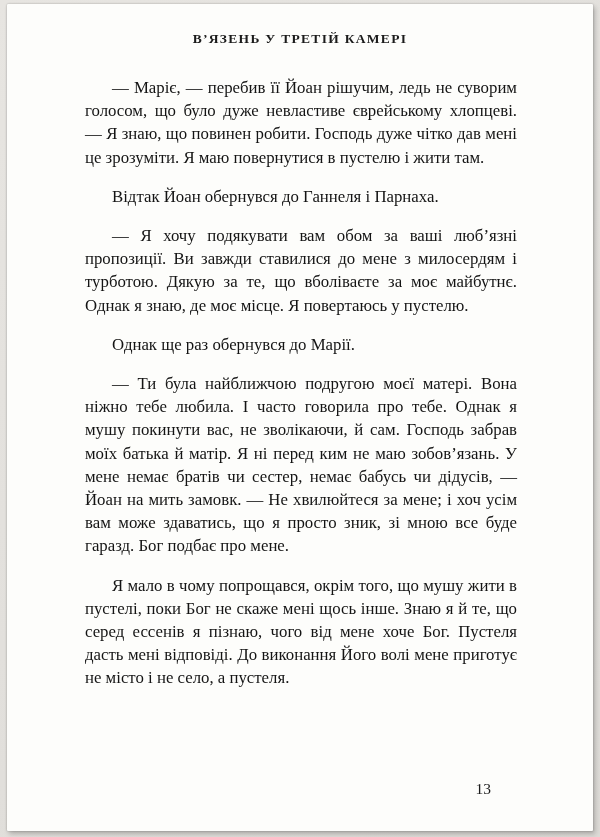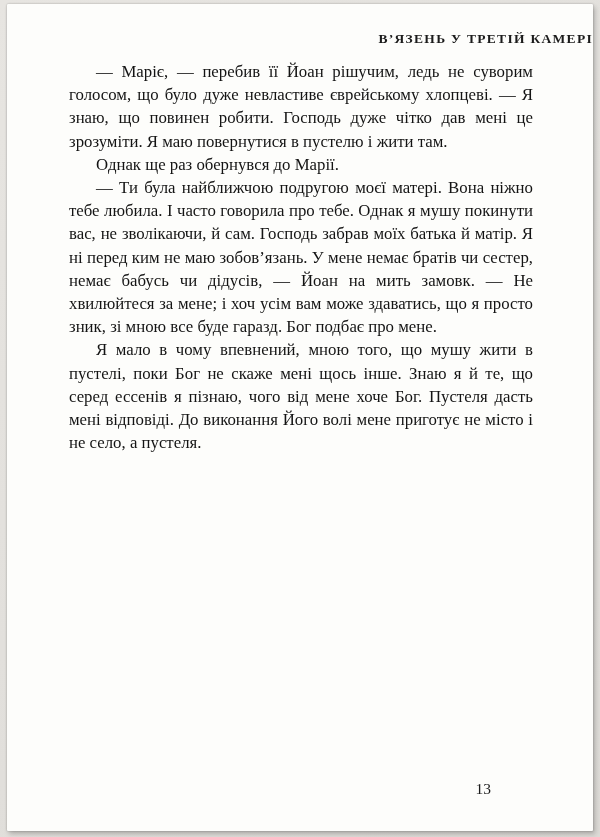--- a/index.html
+++ b/index.html
@@ -28,40 +28,40 @@
     bottom: 6px;
     background: #fdfdfb;
     box-shadow: 0 0 2px rgba(0,0,0,0.30), 2px 3px 5px rgba(0,0,0,0.22);
     border-radius: 1px;
   }
   .running-head {
     position: absolute;
     top: 27px;
     left: 0;
     right: 0;
-    text-align: right;
+    text-align: center;
     font-size: 13.5px;
     font-weight: 600;
     letter-spacing: 1.3px;
     color: #1b1b1b;
   }
   .body-text {
     position: absolute;
     top: 56px;
     left: 62px;
     right: 60px;
     text-align: justify;
     font-size: 16.8px;
     line-height: 23.2px;
     font-weight: 500;
     color: #141414;
     text-justify: inter-word;
   }
   .para {
-    margin: 0;
+    margin: 16px;
     text-indent: 27px;
   }
   .italic {
   }
   .page-number {
     position: absolute;
     bottom: 33px;
     right: 102px;
     font-size: 15.5px;
     font-weight: 500;
@@ -69,19 +69,21 @@
   }
 </style>
 </head>
 <body>
 
 <div class="backdrop">
   <div class="book-page">
     <div class="running-head">В’ЯЗЕНЬ У ТРЕТІЙ КАМЕРІ</div>
     <div class="body-text" id="paragraphs">
         <p class="para"><span>— Маріє, — перебив її Йоан рішучим, ледь не суворим голосом, що було дуже невластиве єврейському хлопцеві. — Я знаю, що повинен робити. Господь дуже чітко дав мені це зрозуміти. Я маю повернутися в пустелю і жити там.</span></p>
+        <p class="para"><span>Відтак Йоан обернувся до Ганнеля і Парнаха.</span></p>
+        <p class="para"><span>— Я хочу подякувати вам обом за ваші люб’язні пропозиції. Ви завжди ставилися до мене з милосердям і турботою. Дякую за те, що вболіваєте за моє майбутнє. Однак я знаю, де моє місце. Я повертаюсь у пустелю.</span></p>
         <p class="para"><span>Однак ще раз обернувся до Марії.</span></p>
         <p class="para"><span>— Ти була найближчою подругою моєї матері. Вона ніжно тебе любила. І часто говорила про тебе. Однак я мушу покинути вас, не зволікаючи, й сам. Господь забрав моїх батька й матір. Я ні перед ким не маю зобов’язань. У мене немає братів чи сестер, немає бабусь чи дідусів, — Йоан на мить замовк. — Не хвилюйтеся за мене; і хоч усім вам може здаватись, що я просто зник, зі мною все буде гаразд. Бог </span><span class="italic">подбає</span><span> про мене.</span></p>
-        <p class="para"><span>Я мало в чому впевнений, мною того, що мушу жити в пустелі, поки Бог не скаже мені щось інше. Знаю я й те, що серед ессенів я пізнаю, чого від мене хоче Бог. Пустеля дасть мені відповіді. До виконання Його волі мене приготує не місто і не село, а пустеля.</span></p>
+        <p class="para"><span>Я мало в чому попрощався, окрім того, що мушу жити в пустелі, поки Бог не скаже мені щось інше. Знаю я й те, що серед ессенів я пізнаю, чого від мене хоче Бог. Пустеля дасть мені відповіді. До виконання Його волі мене приготує не місто і не село, а пустеля.</span></p>
       </div>
     <div class="page-number">13</div>
   </div>
 </div>
 
 </body></html>

